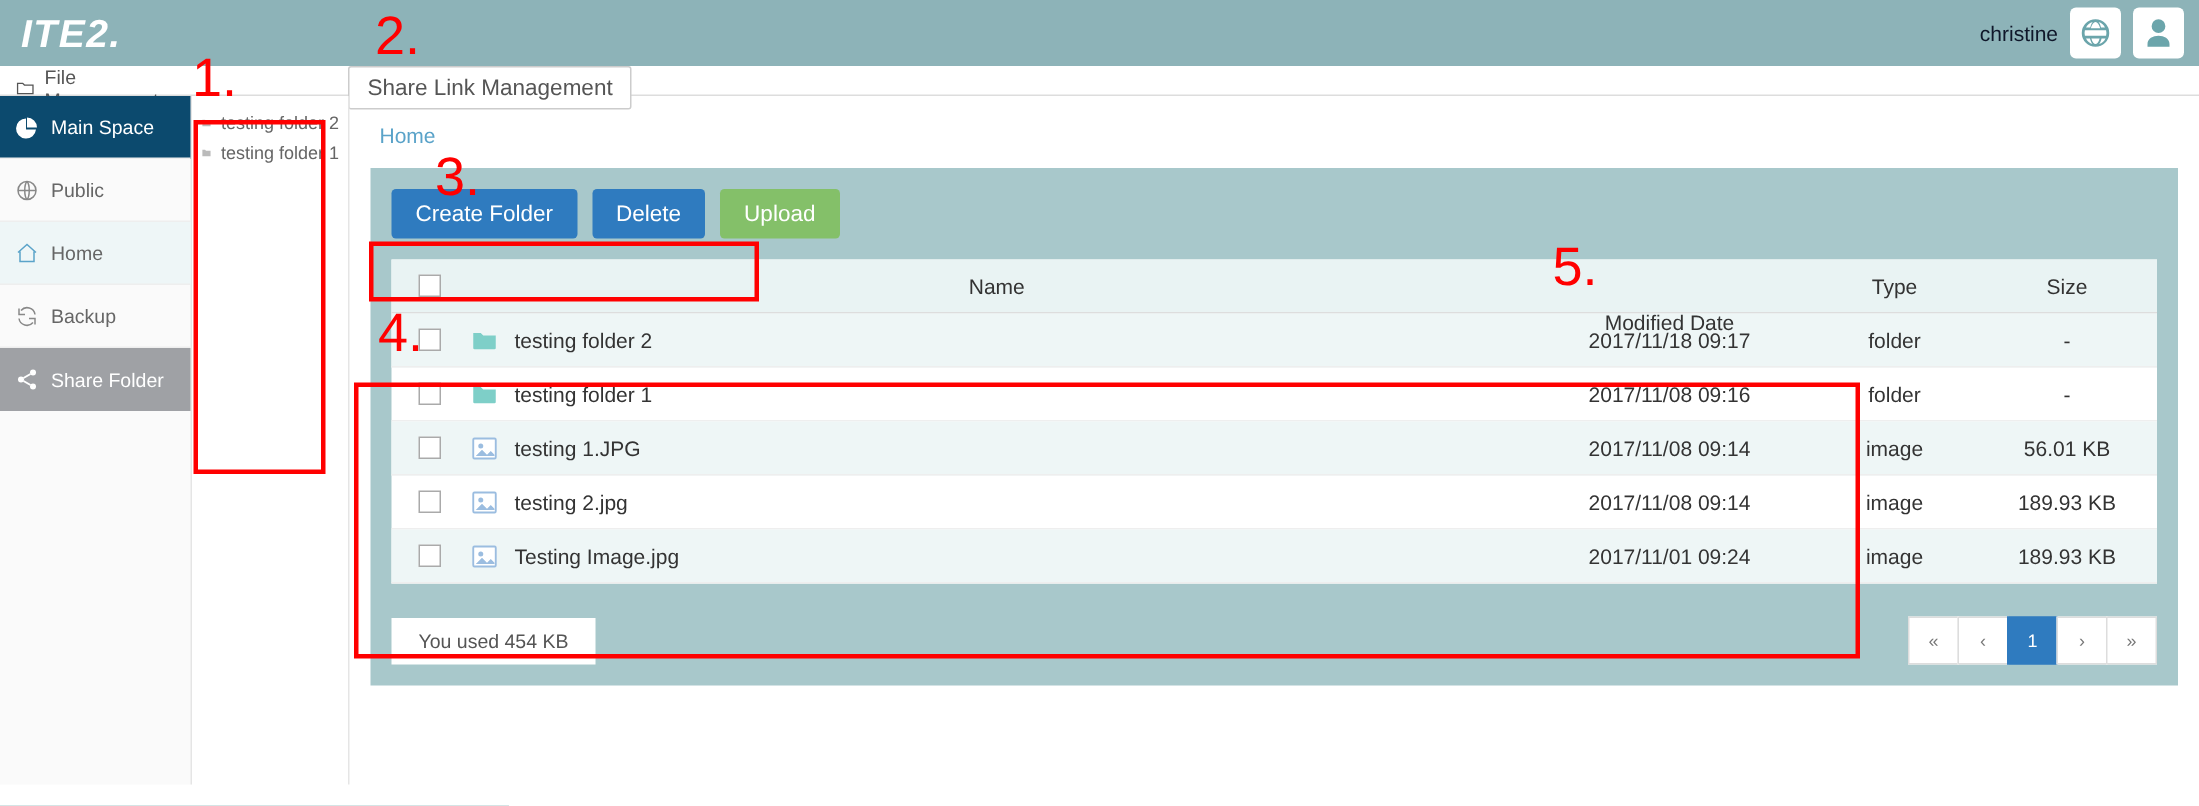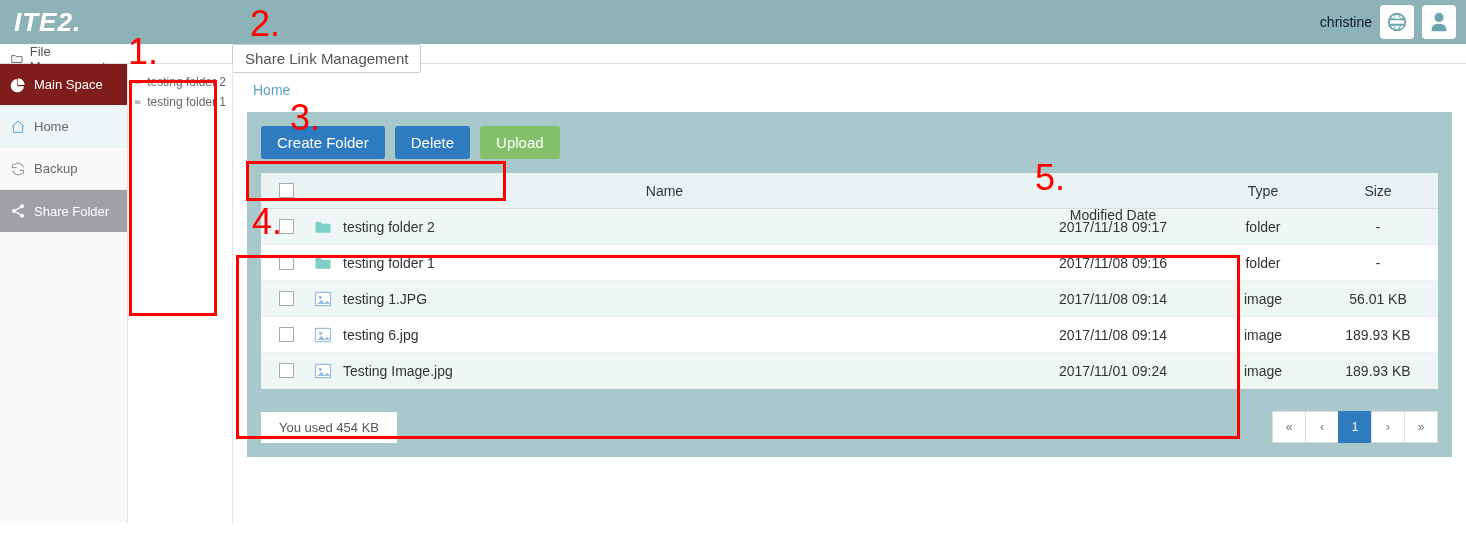--- a/index.html
+++ b/index.html
@@ -18,21 +18,21 @@
 .row2-left svg { width:14px; height:14px; fill:none; stroke:#555; stroke-width:1.5; }
 .row2-right { padding-left:104px; }
 .share-link-btn { border:1px solid #ccc; background:#fff; padding:5px 12px; font-size:15px; color:#555; border-radius:2px; cursor:pointer; }
 
 
 .layout { display:flex; height:calc(100% - 78px); }
 
 
 .sidebar { width:128px; background:#fafafa; border-right:1px solid #e5e5e5; }
 .side-item { height:42px; display:flex; align-items:center; gap:8px; padding-left:10px; font-size:13px; color:#666; border-bottom:1px solid #eee; cursor:pointer; }
-.side-item.dark { background:#7f1d1d; color:#fff; }
+.side-item.dark { background:#0c4a6e; color:#fff; }
 .side-item.sharef { background:#9fa1a5; color:#fff; border-bottom:none; }
 .side-item .ic { width:16px; height:16px; display:flex; align-items:center; justify-content:center; }
 .side-item .ic svg { width:16px; height:16px; }
 .side-item.active { background:#eef6f7; }
 
 
 .treepanel { width:105px; padding:8px 6px; border-right:1px solid #e5e5e5; }
 .tree-item { display:flex; align-items:center; gap:6px; font-size:12px; color:#666; padding:3px 0; cursor:pointer; white-space:nowrap; }
 .tree-item svg { width:14px; height:14px; fill:#bbb; }
 
@@ -115,20 +115,29 @@
 
   <div class="sidebar">
     <div class="side-item dark">
       <span class="ic">
           <svg viewBox="0 0 24 24" fill="#fff">
             <path d="M12 2v10h10A10 10 0 0012 2zM11 3a10 10 0 1010 11H11z"></path>
           </svg>
         </span>
       <span>Main Space</span>
     </div>
+    <div class="side-item">
+      <span class="ic">
+          <svg viewBox="0 0 24 24" fill="none" stroke="#888" stroke-width="1.5">
+            <circle cx="12" cy="12" r="9"></circle>
+            <path d="M3 12h18M12 3c3 3 3 15 0 18M12 3c-3 3-3 15 0 18"></path>
+          </svg>
+        </span>
+      <span>Public</span>
+    </div>
     <div class="side-item active">
       <span class="ic">
           <svg viewBox="0 0 24 24" fill="none" stroke="#5aa3c9" stroke-width="1.5">
             <path d="M3 11l9-8 9 8M5 10v10h14V10"></path>
           </svg>
         </span>
       <span>Home</span>
     </div>
     <div class="side-item">
       <span class="ic">
@@ -237,21 +246,21 @@
             <div class="trow">
               <div class="td-check">
                 <div class="chk"></div>
               </div>
               <div class="td-name">
                 <span class="file-ic image"><svg viewBox="0 0 24 24">
                     <rect x="3" y="4" width="18" height="16" rx="1" fill="#fff" stroke="#9bbde0" stroke-width="1.5"></rect>
                     <circle cx="9" cy="10" r="2" fill="#9bbde0"></circle>
                     <path d="M5 18l5-5 4 4 3-3 3 3v1H5z" fill="#9bbde0"></path>
                   </svg></span>
-                <span>testing 6.jpg</span>
+                <span>testing 2.jpg</span>
               </div>
               <div class="td-date">2017/11/08 09:14</div>
               <div class="td-type">image</div>
               <div class="td-size">189.93 KB</div>
             </div>
             <div class="trow alt">
               <div class="td-check">
                 <div class="chk"></div>
               </div>
               <div class="td-name">

